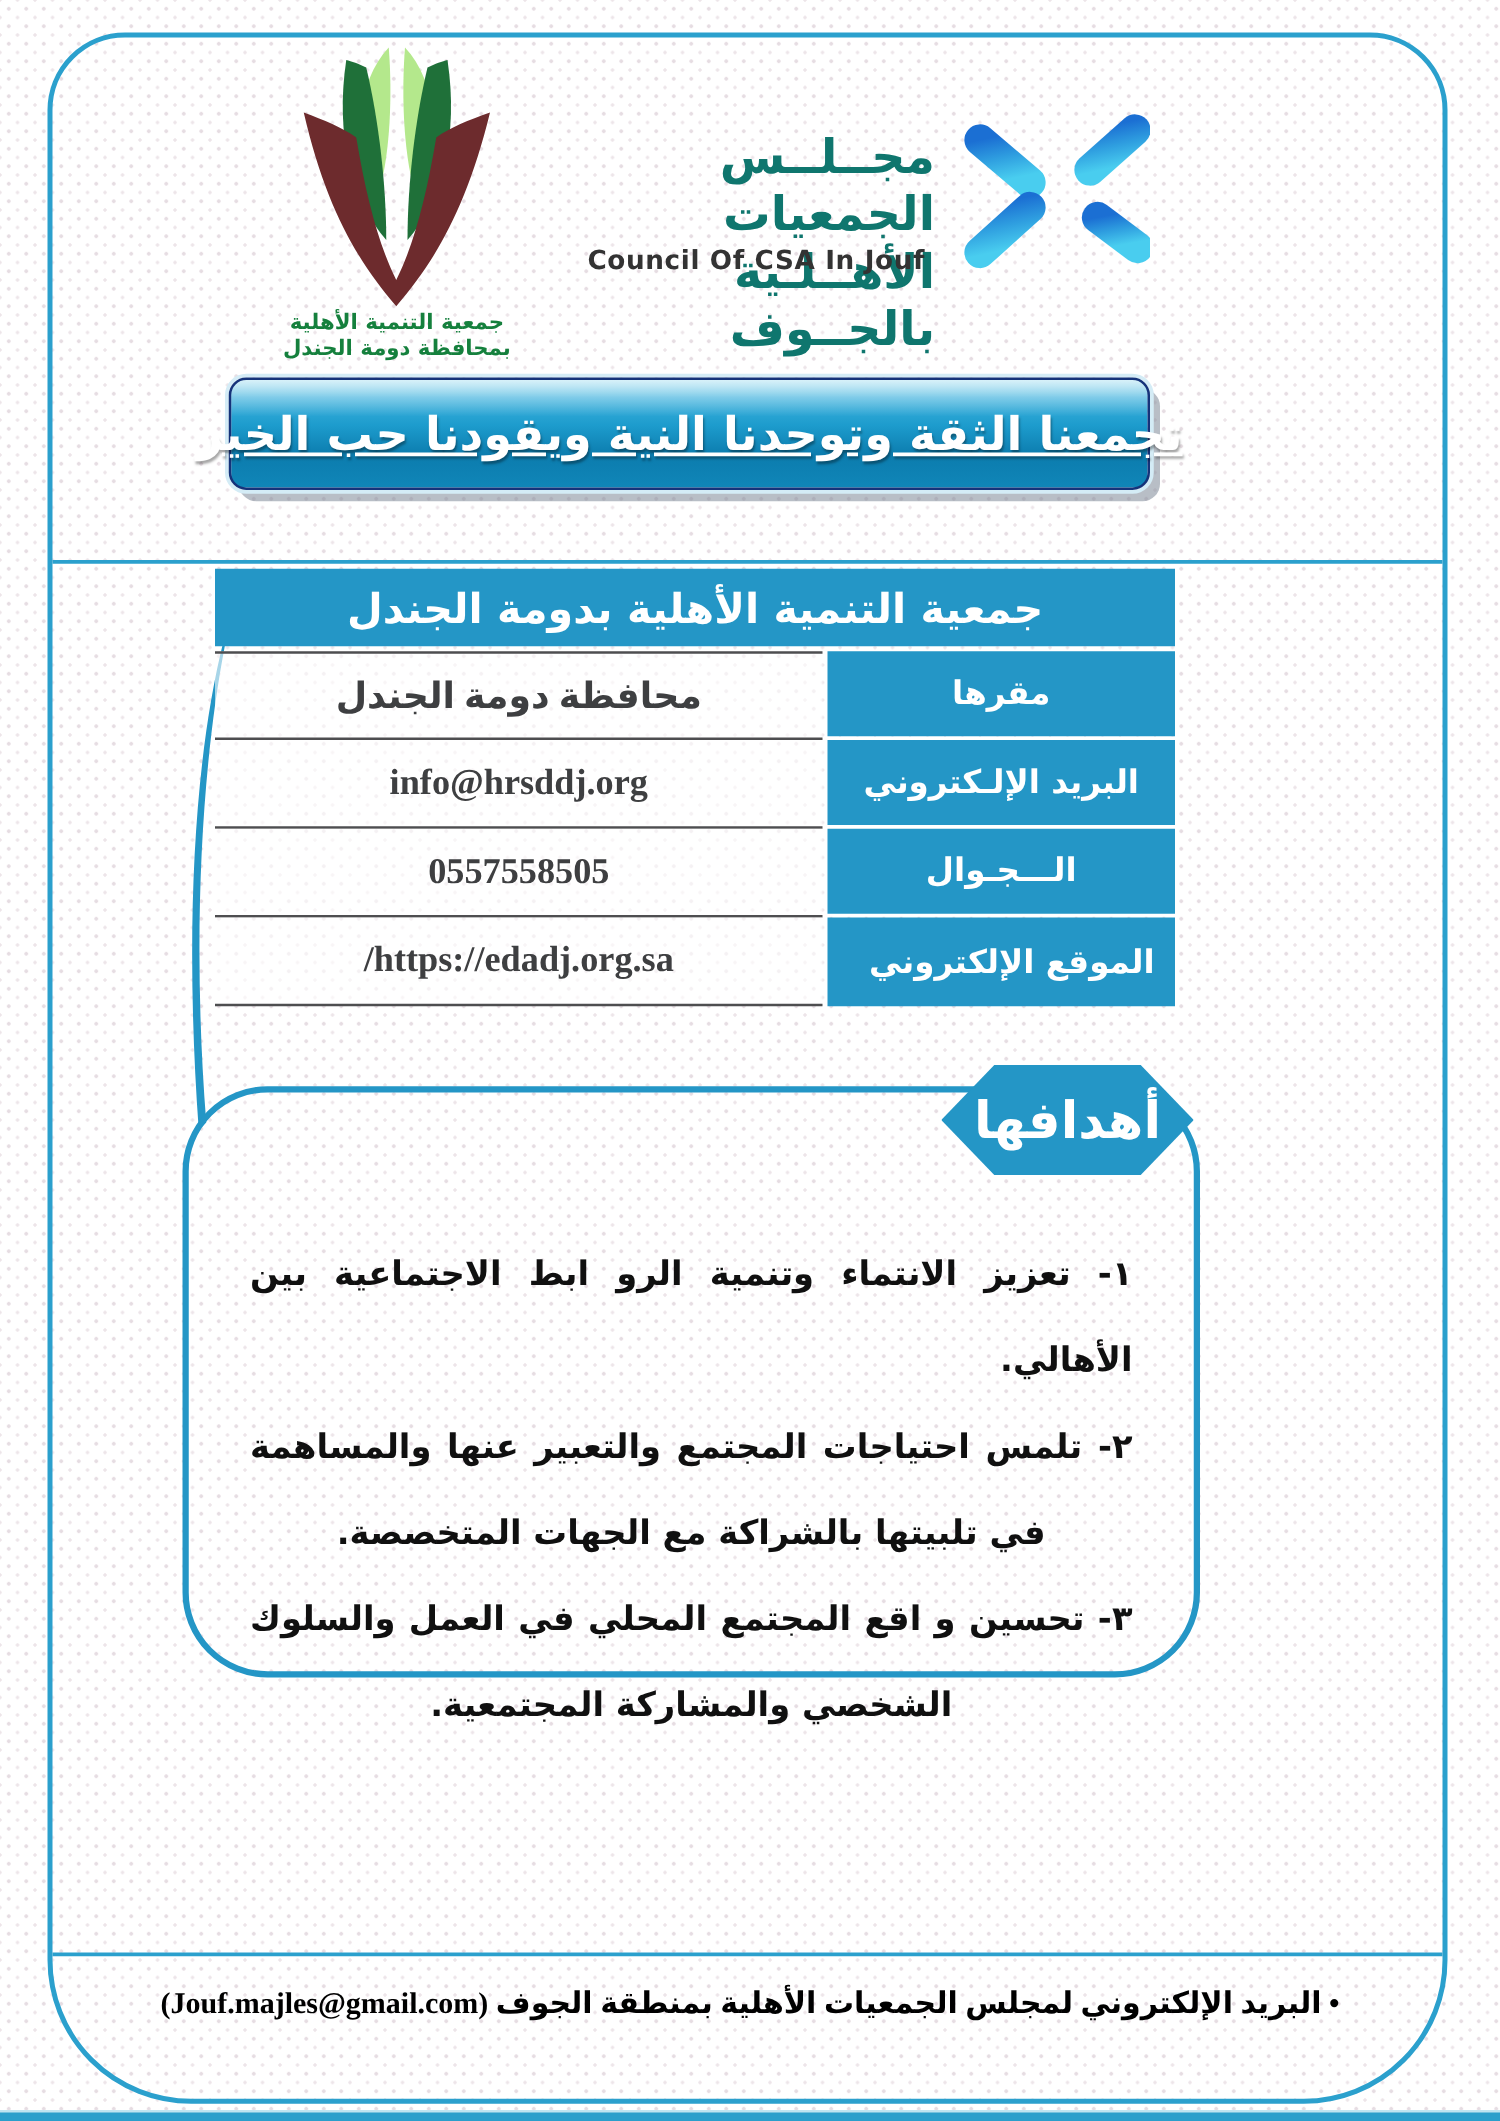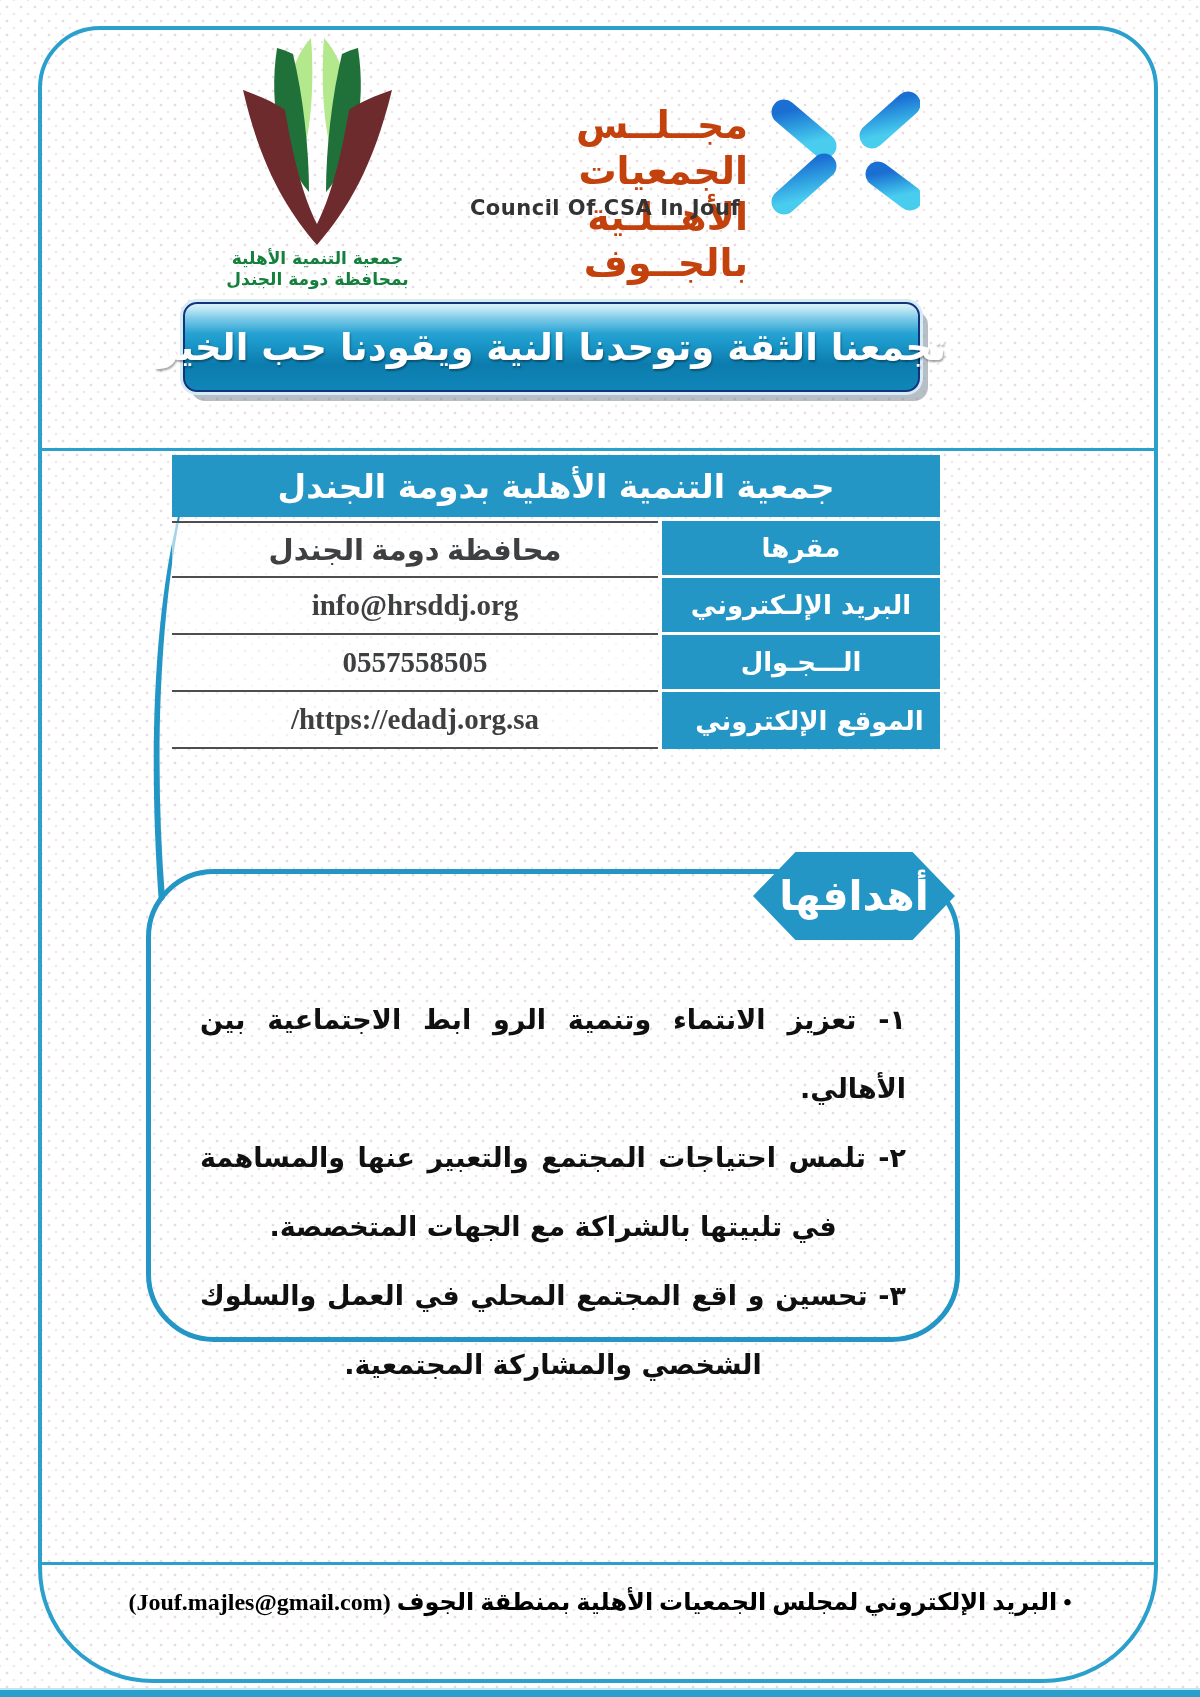--- a/index.html
+++ b/index.html
@@ -23,42 +23,42 @@
   .rule-bottom{top:1562px;}
   .bottom-strip{left:0;top:1688px;width:1200px;height:9px;background:#2b9fcb;border-top:2px solid #bfe4f0;}
 
   
   .assoc-logo{left:225px;top:36px;width:185px;height:210px;}
   .assoc-caption{left:205px;top:248px;width:225px;text-align:center;
     color:#15803d;font-weight:bold;font-size:17px;line-height:21px;direction:rtl;}
 
   
   .council-name{left:462px;top:102px;width:286px;text-align:right;direction:rtl;
-    color:#c2410c;font-weight:bold;font-size:38px;line-height:46px;}
+    color:#0f766e;font-weight:bold;font-size:38px;line-height:46px;}
   .council-en{left:462px;top:196px;width:286px;text-align:center;
     color:#333333;font-weight:bold;font-size:21px;letter-spacing:.5px;}
   .council-mark{left:760px;top:60px;width:160px;height:192px;}
 
   
   .banner{left:183px;top:302px;width:737px;height:90px;border-radius:14px;
     border:2px solid #15337a;
     background:
       linear-gradient(180deg, rgba(255,255,255,.65) 0%, rgba(255,255,255,0) 34%),
       linear-gradient(180deg,#8ed7ee 0%,#3db1dd 16%,#1d9ccd 42%,#0c7cae 70%,#1086b8 100%);
     box-shadow:0 0 0 3px #d4ecf6, 8px 9px 0 rgba(126,137,152,.55);
     display:flex;align-items:center;justify-content:center;}
   .banner span{color:#ffffff;font-weight:bold;font-size:37px;white-space:nowrap;
-    direction:rtl;text-shadow:1px 2px 2px rgba(0,0,0,.35);}
+    direction:rtl;text-shadow:1px 2px 2px rgba(0,0,0,.35);text-decoration:underline;}
 
   
   .info-table{left:172px;top:455px;width:768px;}
   .tbl-title{height:62px;background:#2496c6;color:#fff;font-weight:bold;font-size:33px;
     display:flex;align-items:center;justify-content:center;direction:rtl;}
   .tbl-body{margin-top:4px;}
-  .t-row{display:flex;height:57px;}
+  .t-row{display:flex;height:71px;}
   .val{width:486px;background:rgba(255,255,255,.6);border-bottom:2px solid #4e4e50;
     display:flex;align-items:center;justify-content:center;
     font-family:"Liberation Serif","DejaVu Sans",serif;font-weight:bold;font-size:29px;color:#3e3f41;}
   .t-row:first-child .val{border-top:2px solid #4e4e50;}
   .val.rtl{direction:rtl;}
   .lbl{flex:1;margin-left:4px;margin-bottom:3px;background:#2496c6;color:#ffffff;
     font-weight:bold;font-size:26px;display:flex;align-items:center;justify-content:center;direction:rtl;}
   .t-row:last-child .lbl{margin-bottom:0;padding-left:17px;}
   .table-curl{left:146px;top:512px;width:34px;height:400px;}
 

